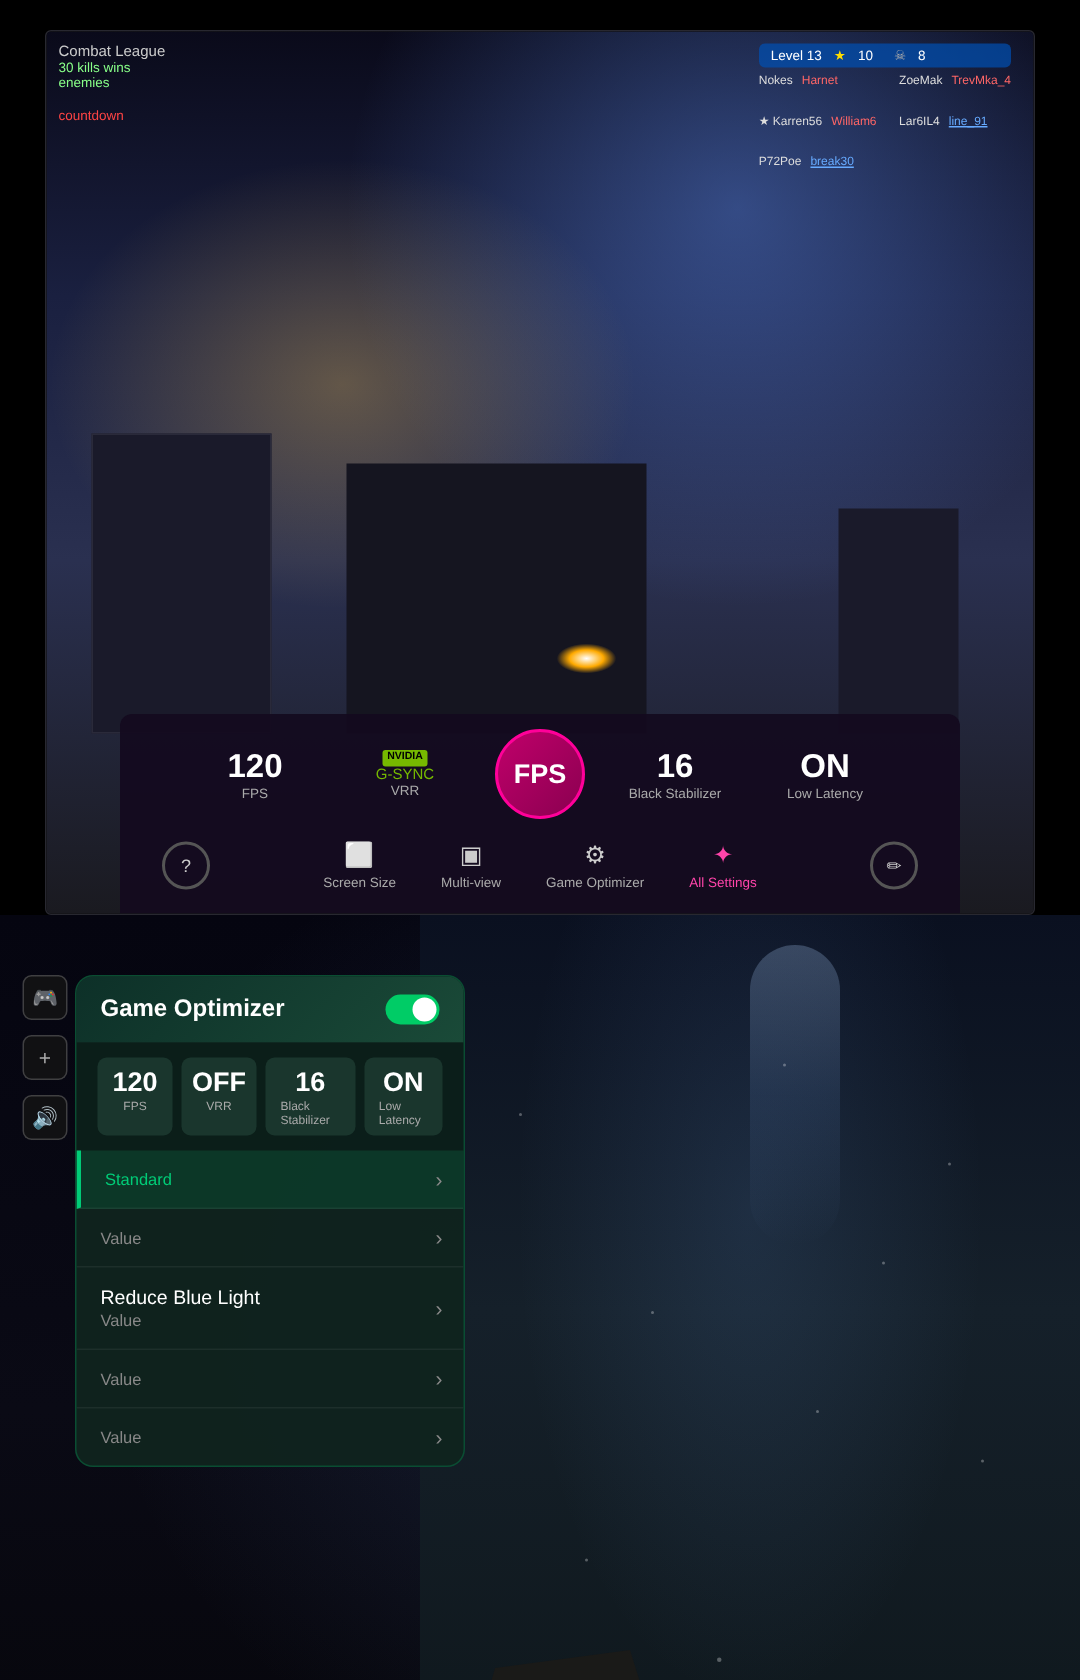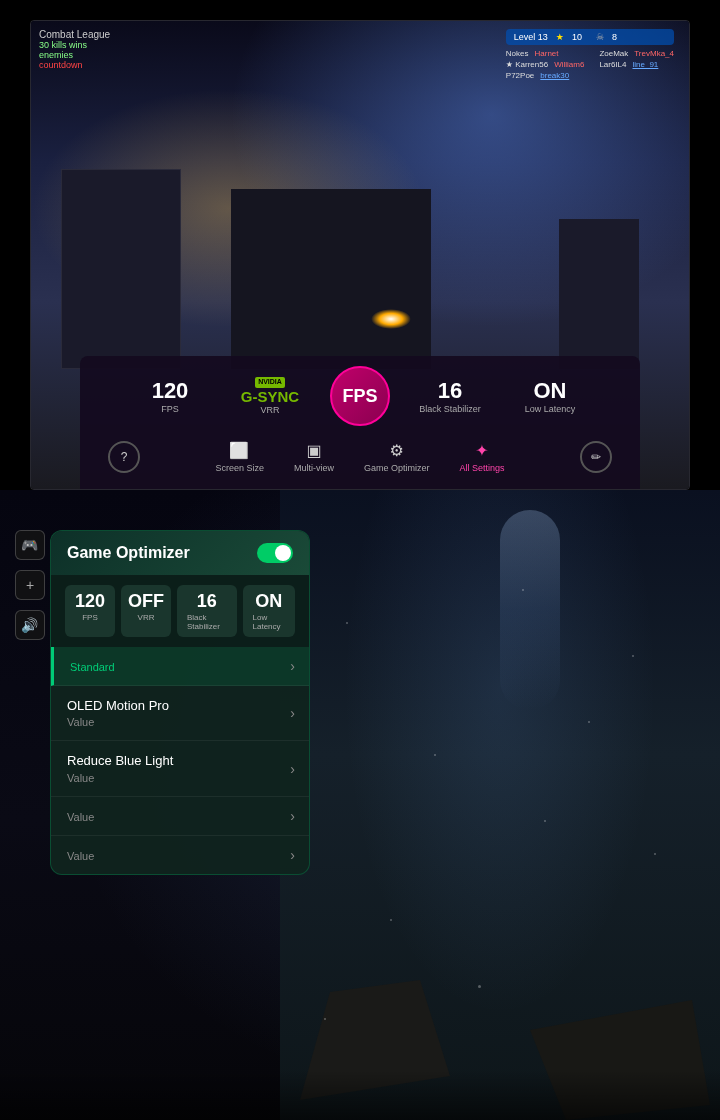--- a/index.html
+++ b/index.html
@@ -128,23 +128,23 @@
     .gsync-logo {
       background: #76b900;
       color: #000;
       font-size: 7px;
       font-weight: bold;
       padding: 1px 3px;
       border-radius: 2px;
       line-height: 1.2;
     }
     .gsync-text {
-      font-size: 15px;
+      font-size: 10px;
       color: #76b900;
-      font-weight: bold;
+      font-weight: normal;
     }
 
     .hud-controls {
       display: flex;
       align-items: center;
       justify-content: center;
       gap: 30px;
       padding: 6px 0;
     }
     .hud-ctrl-item {
@@ -204,21 +204,21 @@
       display: flex;
       align-items: center;
       gap: 8px;
       background: rgba(0,80,180,0.7);
       padding: 3px 8px;
       border-radius: 4px;
       margin-bottom: 4px;
       text-align: right;
     }
     .score-row { display: flex; justify-content: space-between; gap: 15px; }
-    .score-team { display: flex; flex-direction: column; gap: 2px; }
+    .score-team { display: flex; flex-direction: column; gap: 18px; }
     .score-player { display: flex; gap: 6px; font-size: 8px; color: #ddd; }
     .score-name-red { color: #ff6666; text-align: center; }
     .score-name-blue { color: #66aaff; text-decoration: underline; }
 
     .top-left-hud {
       position: absolute;
       top: 8px;
       left: 8px;
       color: #88ff88;
       font-size: 9px;
@@ -431,21 +431,21 @@
     .particle {
       position: absolute;
       width: 2px;
       height: 2px;
       background: rgba(255,255,255,0.3);
       border-radius: 50%;
     }
 
     .top-wrapper {
       position: relative;
-      height: 490px;
+      height: 610px;
     }
 
     .game-frame {
       position: absolute;
       top: 20px;
       left: 30px;
       right: 30px;
       bottom: 0;
       border: 1px solid rgba(100,100,120,0.4);
       border-radius: 4px;
@@ -462,21 +462,21 @@
 
     <div class="building-left"></div>
     <div class="building-right"></div>
     <div class="building-center"></div>
     <div class="muzzle-flash"></div>
 
     <div class="top-left-hud">
       <div style="color:#ccc;font-size:10px;">Combat League</div>
       <div>30 kills wins</div>
       <div>enemies</div>
-      <div style="color:#ff4444;">countdown</div>
+      <div style="color:#ff4444;margin-top:12px;">countdown</div>
     </div>
 
     <div class="scoreboard">
       <div class="level-bar">
         <span>Level 13</span>
         <span style="color:#ffdd00;">★</span>
         <span>10</span>
         <span style="color:#aaa;margin-left:6px;">☠</span>
         <span>8</span>
       </div>
@@ -624,21 +624,20 @@
     </div>
 
     <div class="optimizer-menu">
 
       <div class="menu-item active">
         <div class="menu-item-value">Standard</div>
         <span class="menu-item-arrow">›</span>
       </div>
 
       <div class="menu-item">
-        <div class="menu-item-title">OLED Motion Pro</div>
         <div class="menu-item-value gray">Value</div>
         <span class="menu-item-arrow">›</span>
       </div>
 
       <div class="menu-item">
         <div class="menu-item-title">Reduce Blue Light</div>
         <div class="menu-item-value gray">Value</div>
         <span class="menu-item-arrow">›</span>
       </div>
 

